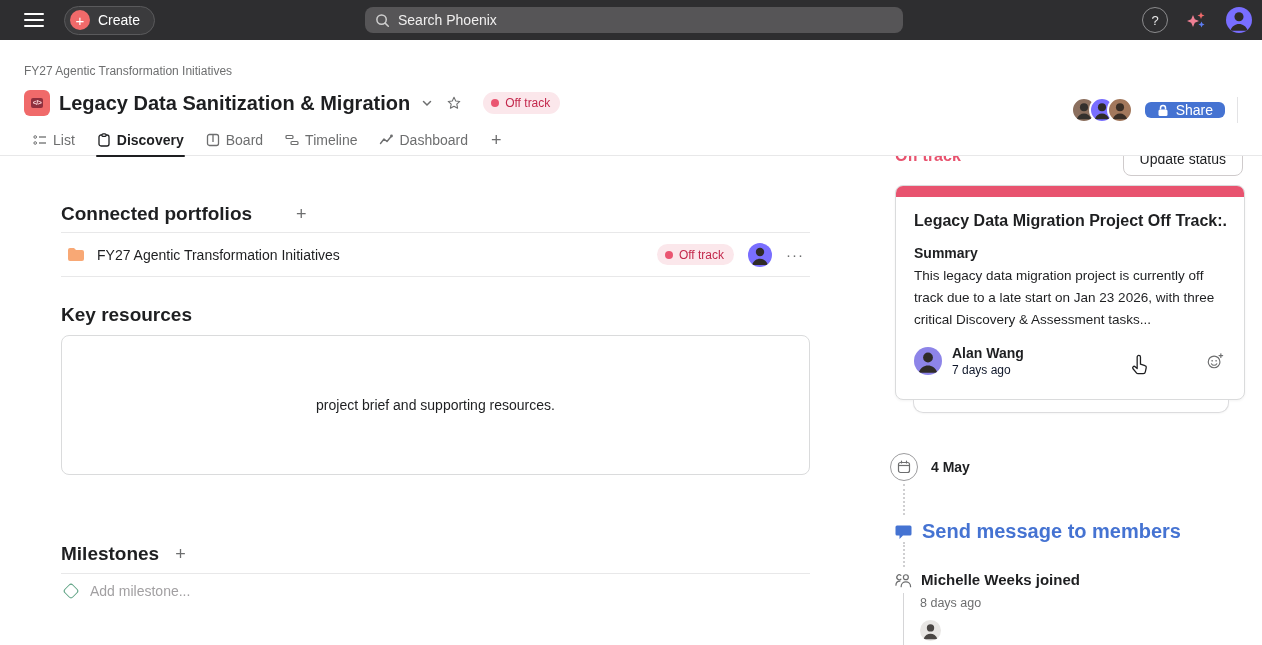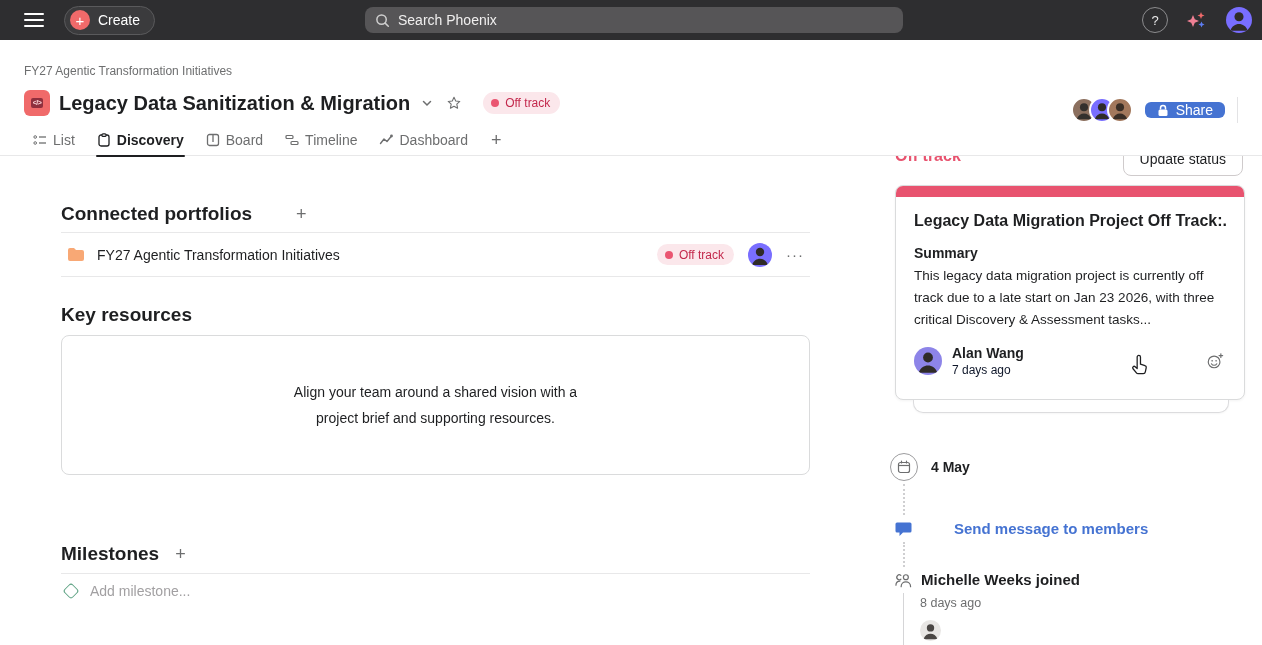--- a/index.html
+++ b/index.html
@@ -151,21 +151,21 @@
   .tl-date { position:absolute; top:297px; left:-5px; display:flex; align-items:center; gap:13px; }
   .tl-circle {
     width:28px; height:28px; border-radius:50%; border:1px solid #9c9c9e; background:#fff;
     display:flex; align-items:center; justify-content:center;
   }
   .tl-date .label { font-size:14px; font-weight:bold; color:#1e1f21; }
   .tl-dotted { position:absolute; left:8px; width:0; border-left:2px dotted #cfcfd1; }
   .tl-dot1 { top:328px; height:31px; }
   .tl-dot2 { top:386px; height:25px; }
   .tl-message { position:absolute; top:364px; left:0; display:flex; align-items:center; gap:10px; background:none; border:none; cursor:pointer; font-family:inherit; }
-  .tl-message .label { font-size:15px; font-weight:bold; color:#4573d2;margin-left:32px; }
+  .tl-message .label { font-size:20px; font-weight:bold; color:#4573d2; }
   .tl-joined { position:absolute; top:415px; left:0; display:flex; align-items:flex-start; gap:9px; }
   .tl-joined .title { font-size:15px; font-weight:bold; color:#1e1f21; }
   .tl-time { position:absolute; top:440px; left:25px; font-size:12.5px; color:#6d6e6f; }
   .tl-vline { position:absolute; top:437px; left:8px; height:55px; border-left:1px solid #d5d5d7; }
   .tl-avatar { position:absolute; top:464px; left:25px; width:21px; height:21px; }
 
   .cursor { position:absolute; left:1128px; top:198px; pointer-events:none; }
 </style>
 </head>
 <body>
@@ -350,21 +350,20 @@
           </span>
           <button class="more-btn">···</button>
         </span>
       </div>
 
       <div class="section-heading kr-heading">
         <span>Key resources</span>
       </div>
 
       <div class="kr-card">
-        <div class="kr-text">Align your team around a shared vision with a</div>
         <div class="kr-text">project brief and supporting resources.</div>
       </div>
 
       <div class="section-heading ms-heading">
         <span>Milestones</span>
         <button class="add-plus">+</button>
       </div>
       <div class="ms-divider"></div>
       <div class="ms-row">
         <span class="diamond"></span>

